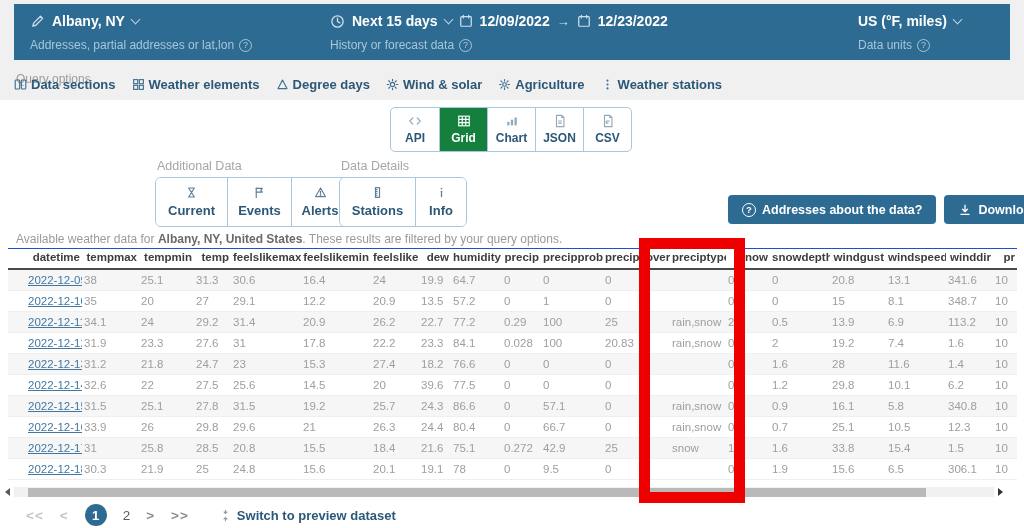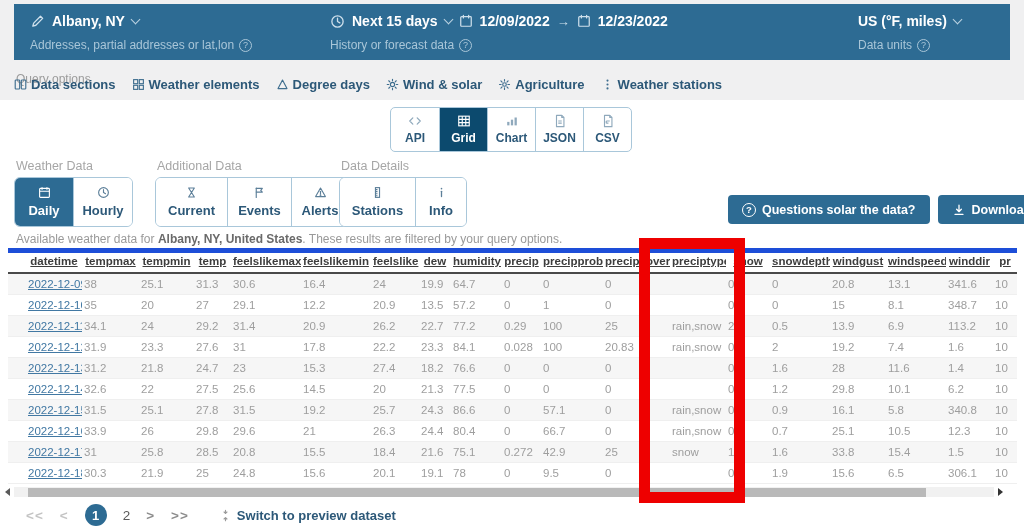--- a/index.html
+++ b/index.html
@@ -24,21 +24,21 @@
   .query-items { position:absolute; left:14px; top:77px; display:flex; align-items:center; gap:16px; }
   .q-item { display:flex; align-items:center; gap:4px; color:#2c5878; font-weight:bold; font-size:13px; white-space:nowrap; cursor:pointer; }
   .q-item svg { color:#3f6e8f; }
 
   
   .tabs { position:absolute; top:107px; left:390px; display:flex; border:1px solid #a9c7da; border-radius:5px; background:#fff; overflow:hidden; }
   .tab { width:48px; height:43px; display:flex; flex-direction:column; align-items:center; justify-content:center; gap:3px; border-left:1px solid #a9c7da; cursor:pointer; }
   .tab:first-child { border-left:none; }
   .tab .t-ic { color:#8fa9bc; }
   .tab .t-label { font-size:12px; font-weight:bold; color:#2c5878; }
-  .tab.active { background:#0c4a6e; }
+  .tab.active { background:#15803d; }
   .tab.active .t-ic { color:#fff; }
   .tab.active .t-label { color:#fff; }
 
   
   .group { position:absolute; top:159px; }
   .group-label { font-size:12.5px; color:#a6a6a6; margin-bottom:4px; margin-left:2px; }
   .btn-group { display:flex; border:1px solid #a9c7da; border-radius:6px; background:#fff; overflow:hidden; }
   .gbtn { height:48px; display:flex; flex-direction:column; align-items:center; justify-content:center; gap:4px; border-left:1px solid #a9c7da; cursor:pointer; background:#fff; }
   .gbtn:first-child { border-left:none; }
   .gbtn .g-ic { color:#5c7f99; }
@@ -52,21 +52,21 @@
   .act-btn { height:29px; display:flex; align-items:center; justify-content:center; gap:6px; background:#2d6b93; color:#fff; font-weight:bold; font-size:12.5px; border:none; border-radius:4px; padding:0 14px; cursor:pointer; white-space:nowrap; }
   .qcirc-w { display:inline-flex; align-items:center; justify-content:center; width:14px; height:14px; border:1.2px solid #fff; border-radius:50%; font-size:9.5px; color:#fff; }
 
   
   .caption { position:absolute; top:232px; left:16px; font-size:12px; color:#9a9a9a; }
   .caption b { color:#6a6a6a; }
 
   
   .tablewrap { position:absolute; top:248px; left:8px; width:1010px; overflow:hidden; }
   table { border-collapse:collapse; table-layout:fixed; width:1009px; font-size:11.5px; }
-  th { text-align:center; font-weight:bold; color:#3d3d3d; padding:2px 2px 5px 2px; border-top:5px solid #1d4ed8; border-bottom:2px solid #4a4a4a; white-space:nowrap; overflow:hidden;text-decoration:underline; }
+  th { text-align:right; font-weight:bold; color:#3d3d3d; padding:2px 2px 5px 2px; border-top:1px solid #1d4ed8; border-bottom:2px solid #4a4a4a; white-space:nowrap; overflow:hidden; }
   td { color:#9e9e9e; padding:3px 2px; white-space:nowrap; overflow:hidden; border-bottom:1px solid #efefef; height:21px; }
   th:first-child, td:first-child { padding-left:20px; }
   tbody tr:nth-child(odd) { background:#f6f6f6; }
   .date-link { color:#4178a3; text-decoration:underline; }
 
   
   .redbox { position:absolute; left:639px; top:238px; width:106px; height:265px; border:11px solid #ee0000; z-index:20; pointer-events:none; }
 
   
   .hscroll { position:absolute; top:486px; left:2px; width:1004px; height:12px; display:flex; align-items:center; }
@@ -217,39 +217,20 @@
     </div>
     <div class="tab">
       <svg class="ic t-ic" width="14" height="14" viewBox="0 0 16 16" fill="none" stroke="currentColor" stroke-width="1.3" stroke-linejoin="round">
           <path d="M4 1.5h6l2.5 2.5v10.5H4V1.5z"></path>
           <path d="M10 1.5V4h2.5M6 8h4M6 10.5h2.5M6 8v2.5"></path>
         </svg>
       <span class="t-label">CSV</span>
     </div>
   </div>
 
-  <div class="group" style="left:14px;">
-    <div class="group-label">Weather Data</div>
-    <div class="btn-group">
-      <div class="gbtn active" style="width:58px;">
-        <svg class="ic g-ic" width="13" height="13" viewBox="0 0 16 16" fill="none" stroke="currentColor" stroke-width="1.4">
-            <rect x="2" y="3" width="12" height="11" rx="1"></rect>
-            <path d="M5 1.5v3M11 1.5v3M2 6.5h12"></path>
-          </svg>
-        <span class="g-label">Daily</span>
-      </div>
-      <div class="gbtn" style="width:59px;">
-        <svg class="ic g-ic" width="13" height="13" viewBox="0 0 16 16" fill="none" stroke="currentColor" stroke-width="1.4" stroke-linecap="round">
-            <circle cx="8" cy="8" r="6"></circle>
-            <path d="M8 4.5V8l2.5 1.5"></path>
-          </svg>
-        <span class="g-label">Hourly</span>
-      </div>
-    </div>
-  </div>
 
   <div class="group" style="left:144px;margin-left:11px;">
     <div class="group-label">Additional Data</div>
     <div class="btn-group">
       <div class="gbtn" style="width:71px;">
         <svg class="ic g-ic" width="13" height="13" viewBox="0 0 16 16" fill="none" stroke="currentColor" stroke-width="1.4" stroke-linejoin="round">
             <path d="M4.5 2.5h7l-3.5 5.5 3.5 5.5h-7l3.5-5.5-3.5-5.5z"></path>
           </svg>
         <span class="g-label">Current</span>
       </div>
@@ -287,21 +268,21 @@
             <path d="M8 6.5V13"></path>
           </svg>
         <span class="g-label">Info</span>
       </div>
     </div>
   </div>
 
   <div class="actions">
     <button class="act-btn">
       <span class="qcirc-w">?</span>
-      <span>Questions solar the data?</span>
+      <span>Addresses about the data?</span>
     </button>
     <button class="act-btn">
       <svg class="ic" width="14" height="14" viewBox="0 0 16 16" fill="none" stroke="#fff" stroke-width="1.5" stroke-linecap="round" stroke-linejoin="round">
           <path d="M8 2.5v7M5.3 7.2L8 9.9l2.7-2.7M3.5 13h9"></path>
         </svg>
       <span>Download</span>
     </button>
   </div>
 
   <div class="caption"><span>Available weather data for </span><b>Albany, NY, United States</b><span>. These results are filtered by your query options.</span></div>
@@ -459,21 +440,21 @@
             <td>10</td>
           </tr>
           <tr>
             <td><a href="#" class="date-link">2022-12-14</a></td>
             <td>32.6</td>
             <td>22</td>
             <td>27.5</td>
             <td>25.6</td>
             <td>14.5</td>
             <td>20</td>
-            <td>21.3</td>
+            <td>39.6</td>
             <td>77.5</td>
             <td>0</td>
             <td>0</td>
             <td>0</td>
             <td></td>
             <td>0</td>
             <td>1.2</td>
             <td>29.8</td>
             <td>10.1</td>
             <td>6.2</td>

